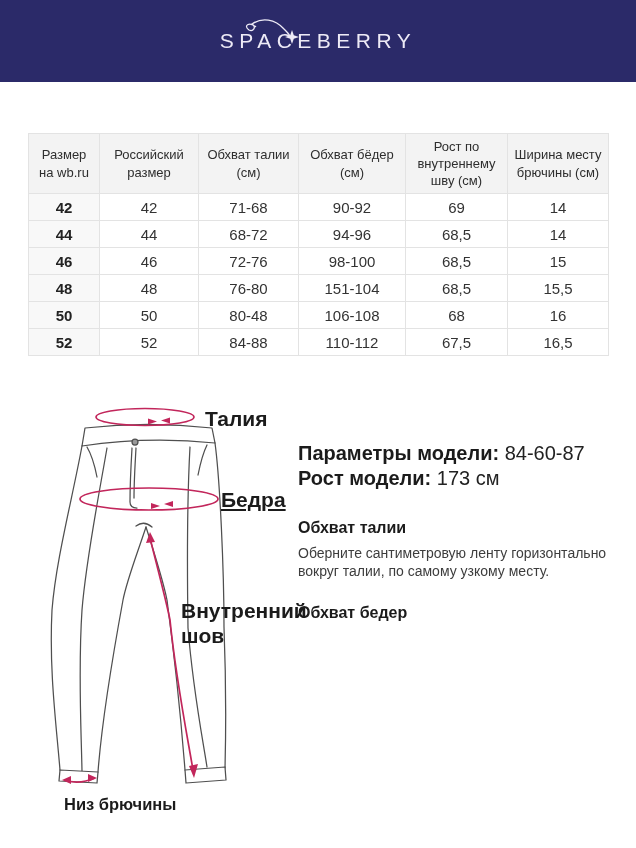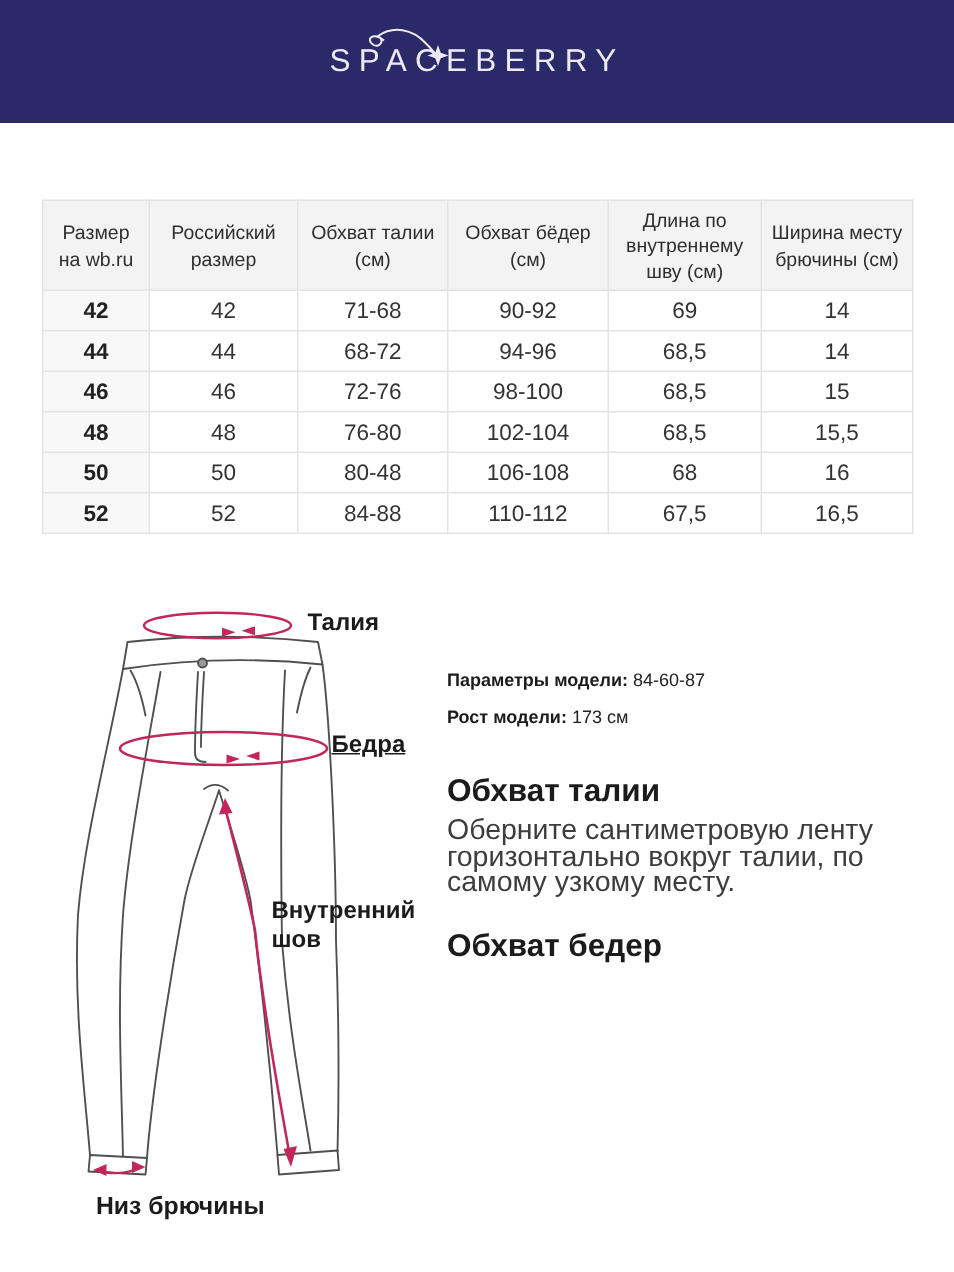--- a/index.html
+++ b/index.html
@@ -16,33 +16,33 @@
   .tbl-wrap{position:absolute;left:28px;top:133px;width:580px;}
   table.size{border-collapse:collapse;width:580px;table-layout:fixed;}
   table.size th,table.size td{border:1px solid #E3E3E3;text-align:center;vertical-align:middle;}
   table.size th{background:#F3F3F3;font-weight:400;font-size:13px;line-height:1.32;
                 color:#2e2e2e;height:55px;padding:2px 6px;}
   table.size td{font-size:15px;color:#333;height:26px;padding:0 2px;background:#fff;}
   table.size td.first{font-weight:700;color:#222;background:#F8F8F8;}
   
   .diagram{position:absolute;left:20px;top:390px;width:270px;height:440px;}
   .diagram svg{position:absolute;left:0;top:0;}
-  .dlabel{position:absolute;font-size:16px;font-weight:600;color:#1b1b1b;line-height:1.18;}
+  .dlabel{position:absolute;font-size:21px;font-weight:600;color:#1b1b1b;line-height:1.18;}
   .lbl-waist{left:185px;top:17px;}
   .lbl-hips{left:201px;top:98px;text-decoration:underline;}
   .lbl-inseam{left:161px;top:209px;width:104px;}
   .lbl-hem{left:44px;top:405px;font-size:16.5px;}
   
   .info{position:absolute;left:298px;top:441px;width:324px;}
   .model-info{margin-bottom:26px;}
-  .model-line{font-size:12px;line-height:25px;color:#222;}
+  .model-line{font-size:20px;line-height:25px;color:#222;}
   .model-line b{font-weight:700;color:#1b1b1b;}
   .guide-sec{margin-bottom:22px;}
-  .guide-title{font-size:21px;font-weight:700;color:#1b1b1b;margin:0 0 7px 0;line-height:21px;}
-  .guide-text{font-size:19px;line-height:17.5px;color:#3d3d3d;margin:0;width:310px;}
+  .guide-title{font-size:16px;font-weight:700;color:#1b1b1b;margin:0 0 7px 0;line-height:21px;}
+  .guide-text{font-size:14px;line-height:17.5px;color:#3d3d3d;margin:0;width:310px;}
 </style>
 </head>
 <body>
 
 <div class="page">
 
   <div class="hdr">
     <div class="logo">
       <span class="logo-text">SPACEBERRY</span>
       <svg class="logo-swoosh" width="78" height="38" viewBox="0 0 78 38">
@@ -61,21 +61,21 @@
         <col style="width:107px">
           <col style="width:102px">
           <col style="width:101px">
       </colgroup>
       <thead>
         <tr>
           <th>Размер на wb.ru</th>
           <th>Российский размер</th>
           <th>Обхват талии (см)</th>
           <th>Обхват бёдер (см)</th>
-          <th>Длина по внутреннему шву (см)</th>
+          <th>Рост по внутреннему шву (см)</th>
           <th>Ширина месту брючины (см)</th>
         </tr>
       </thead>
       <tbody>
         <tr>
           <td class="first">42</td>
           <td>42</td>
           <td>71-68</td>
           <td>90-92</td>
           <td>69</td>
@@ -94,21 +94,21 @@
           <td>46</td>
           <td>72-76</td>
           <td>98-100</td>
           <td>68,5</td>
           <td>15</td>
         </tr>
         <tr>
           <td class="first">48</td>
           <td>48</td>
           <td>76-80</td>
-          <td>102-104</td>
+          <td>151-104</td>
           <td>68,5</td>
           <td>15,5</td>
         </tr>
         <tr>
           <td class="first">50</td>
           <td>50</td>
           <td>80-48</td>
           <td>106-108</td>
           <td>68</td>
           <td>16</td>

